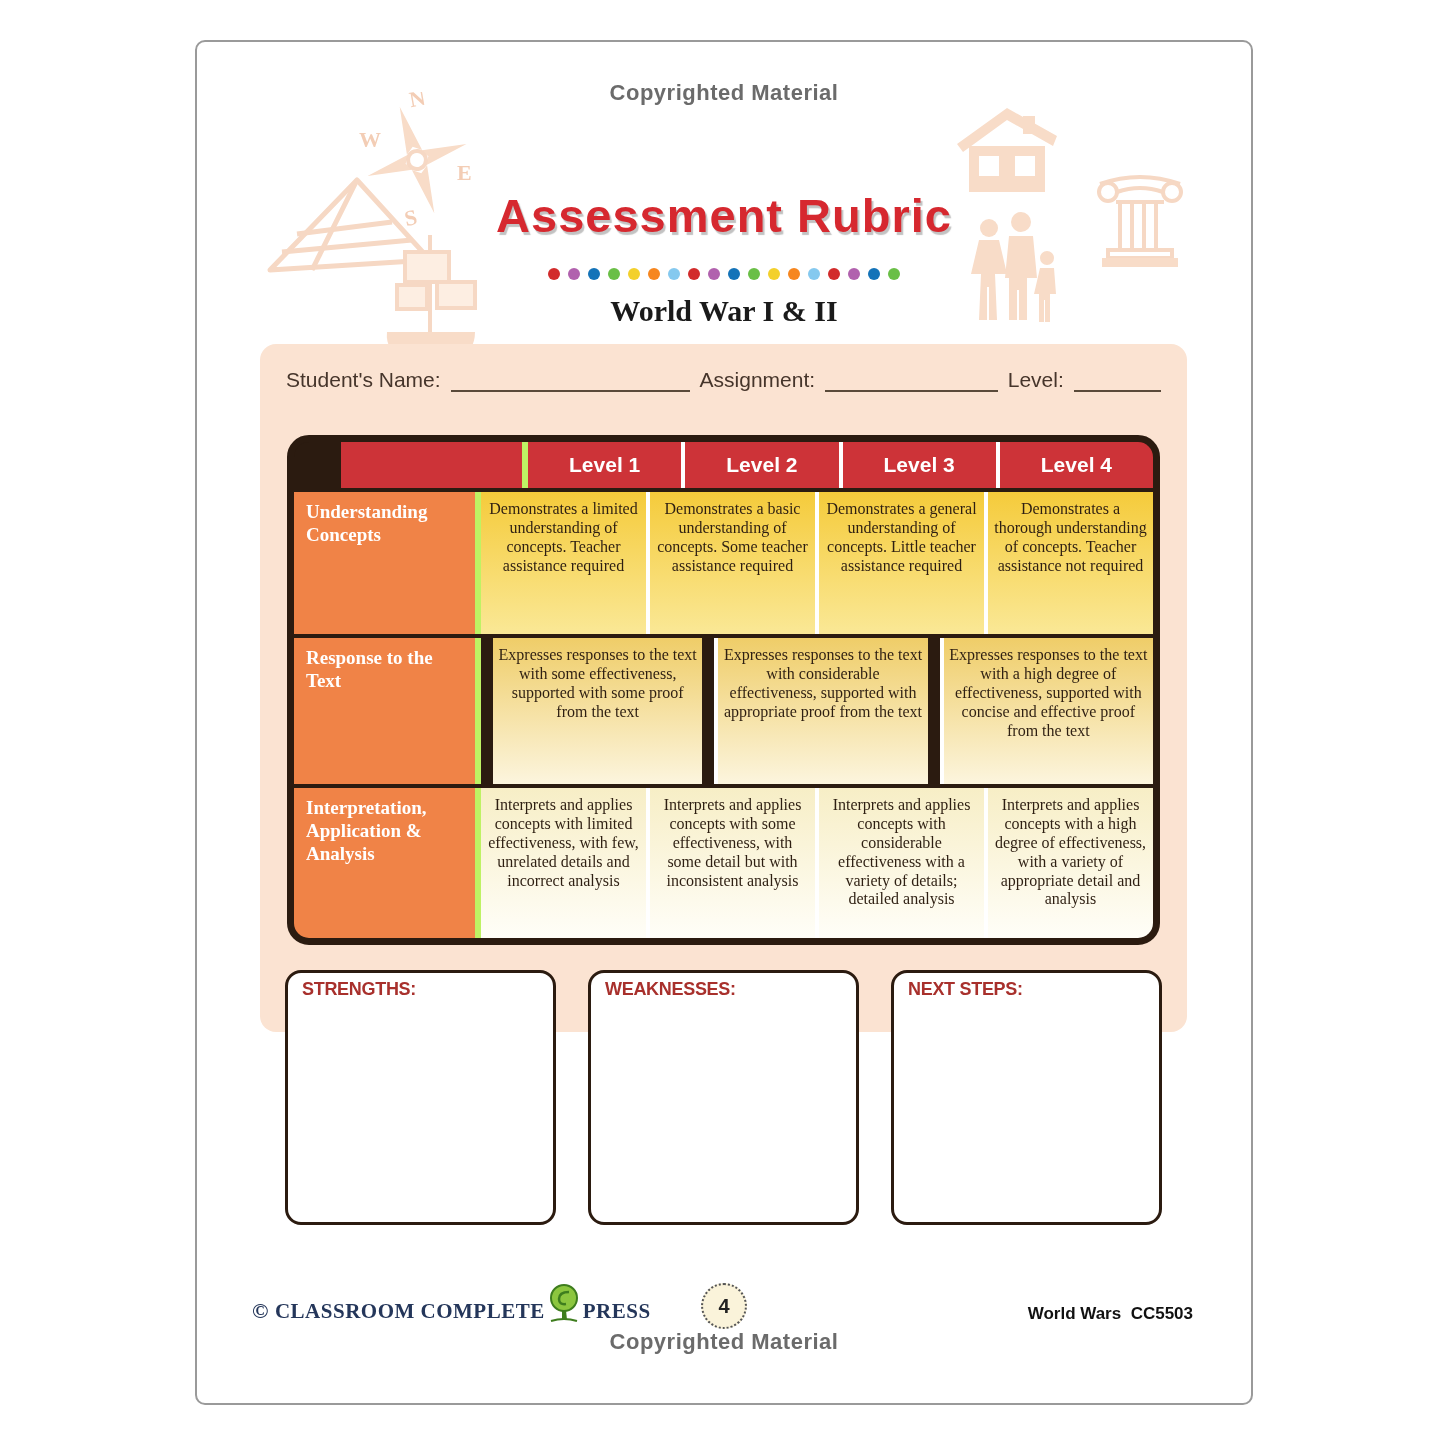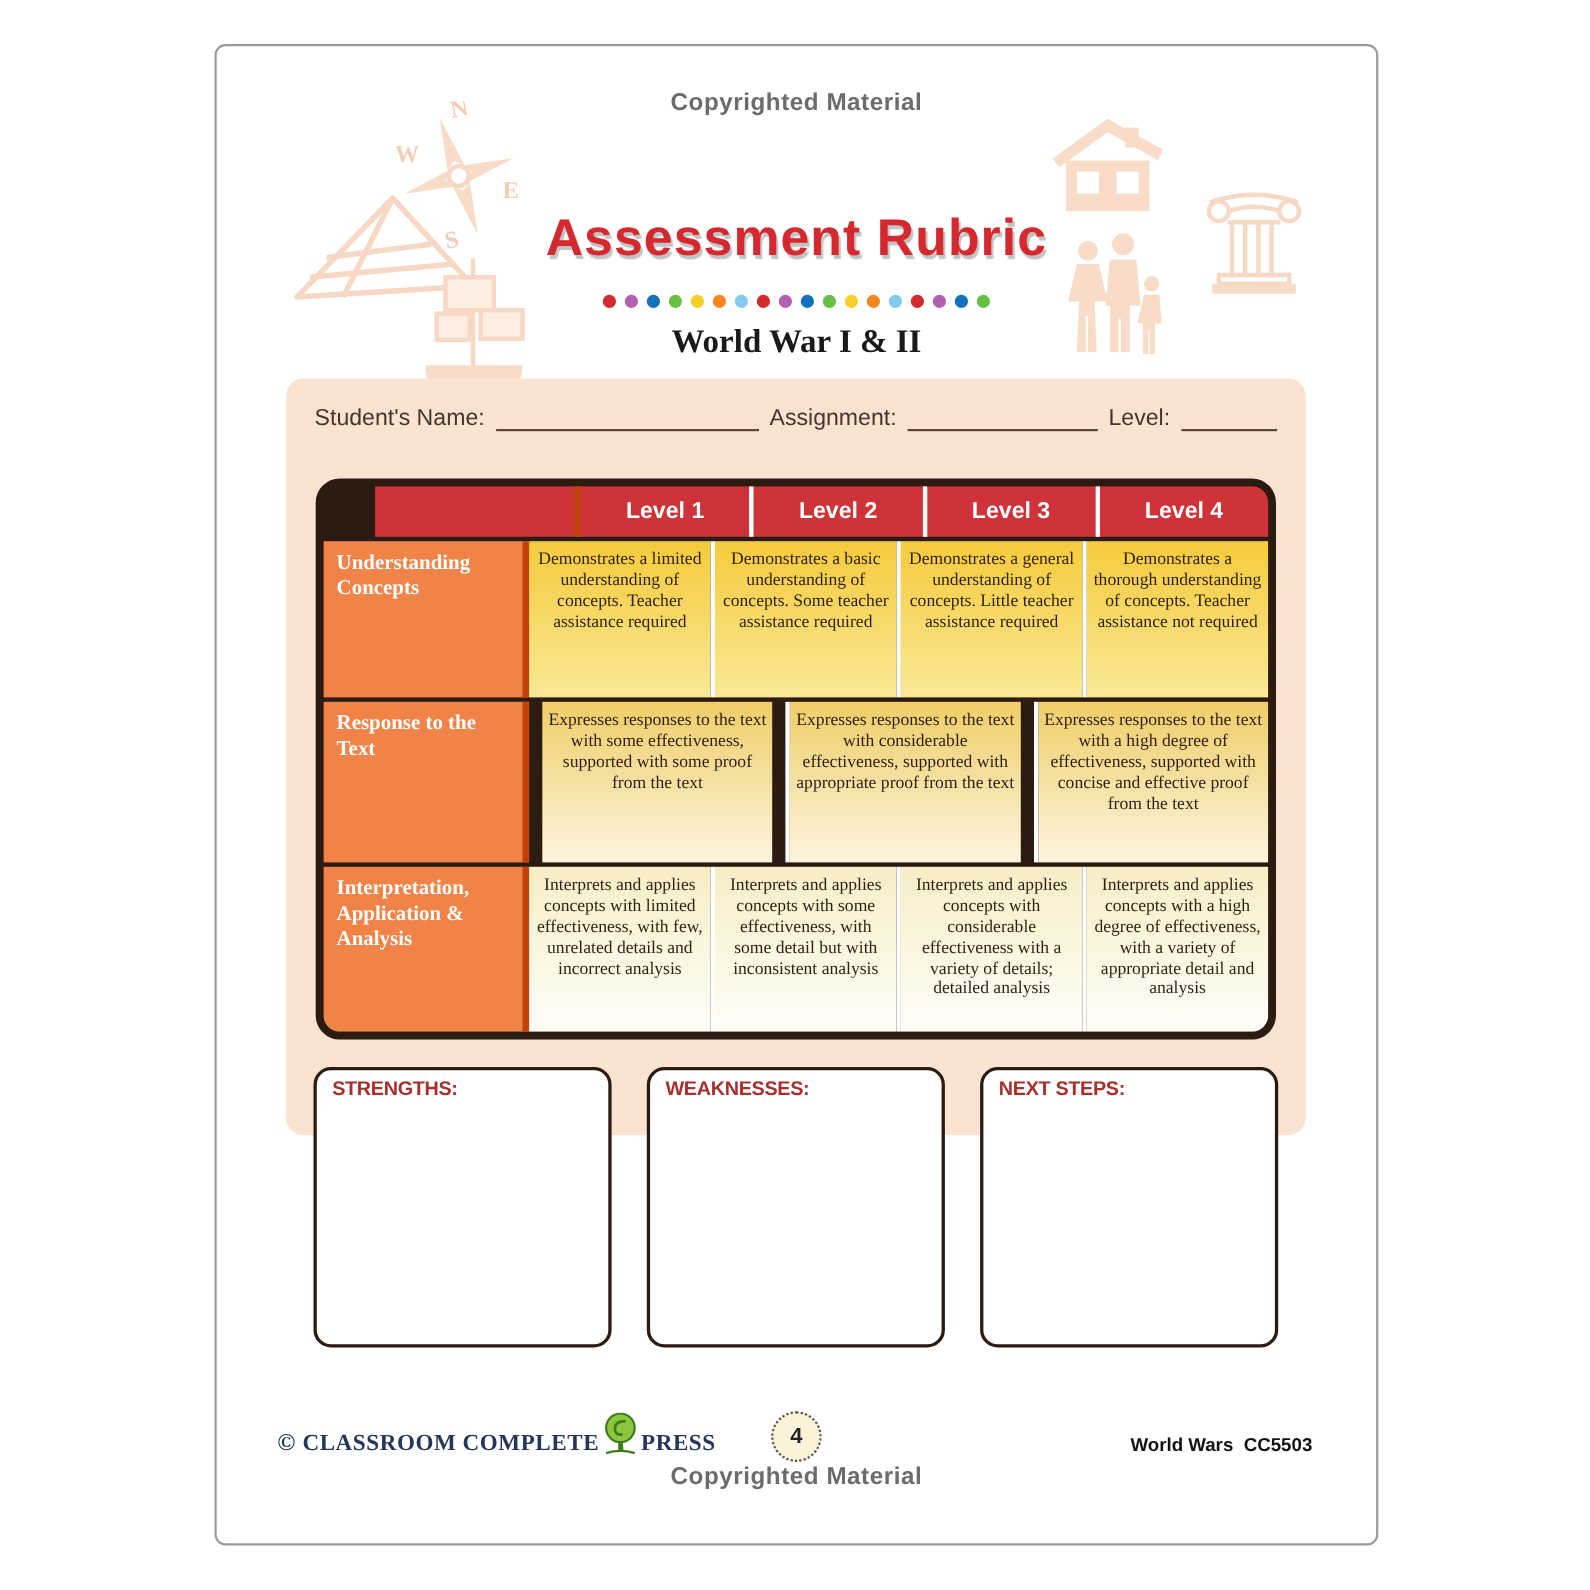--- a/index.html
+++ b/index.html
@@ -30,21 +30,21 @@
         color:#46352b;font-size:21px;white-space:nowrap;}
   .uline{border-bottom:2px solid #5a4a3a;height:24px;margin:0 10px;}
   .ul-name{width:252px;}
   .ul-assign{width:182px;}
   .ul-level{width:92px;margin-right:0;}
 
   .rubric{position:absolute;left:27px;top:91px;width:873px;border:7px solid #2b1b10;
         border-radius:22px;overflow:hidden;box-sizing:border-box;background:#2b1b10;}
   .r-row{display:flex;}
   .r-row + .r-row{border-top:4px solid #2b1b10;}
-  .r-head{width:187px;flex:0 0 187px;box-sizing:border-box;border-right:6px solid #c2410c;
+  .r-head{width:187px;flex:0 0 187px;box-sizing:border-box;border-right:6px solid #bef264;
         padding:9px 12px;color:#ffffff;font-family:"Liberation Serif",serif;font-weight:bold;
         font-size:19px;line-height:1.2;}
   .hdr .r-head{padding:0;}
   .r-cell{flex:1;box-sizing:border-box;text-align:center;}
   .r-cell + .r-cell{border-left:4px solid #ffffff;}
   .hdr{height:46px;margin-left:47px;}
   .hdr .r-head{background:#cd3338;}
   .hdr .r-cell{background:#cd3338;color:#ffffff;font-weight:bold;font-size:21px;line-height:46px;}
   .row-uc{height:142px;}
   .row-rt{height:146px;gap:12px;}

